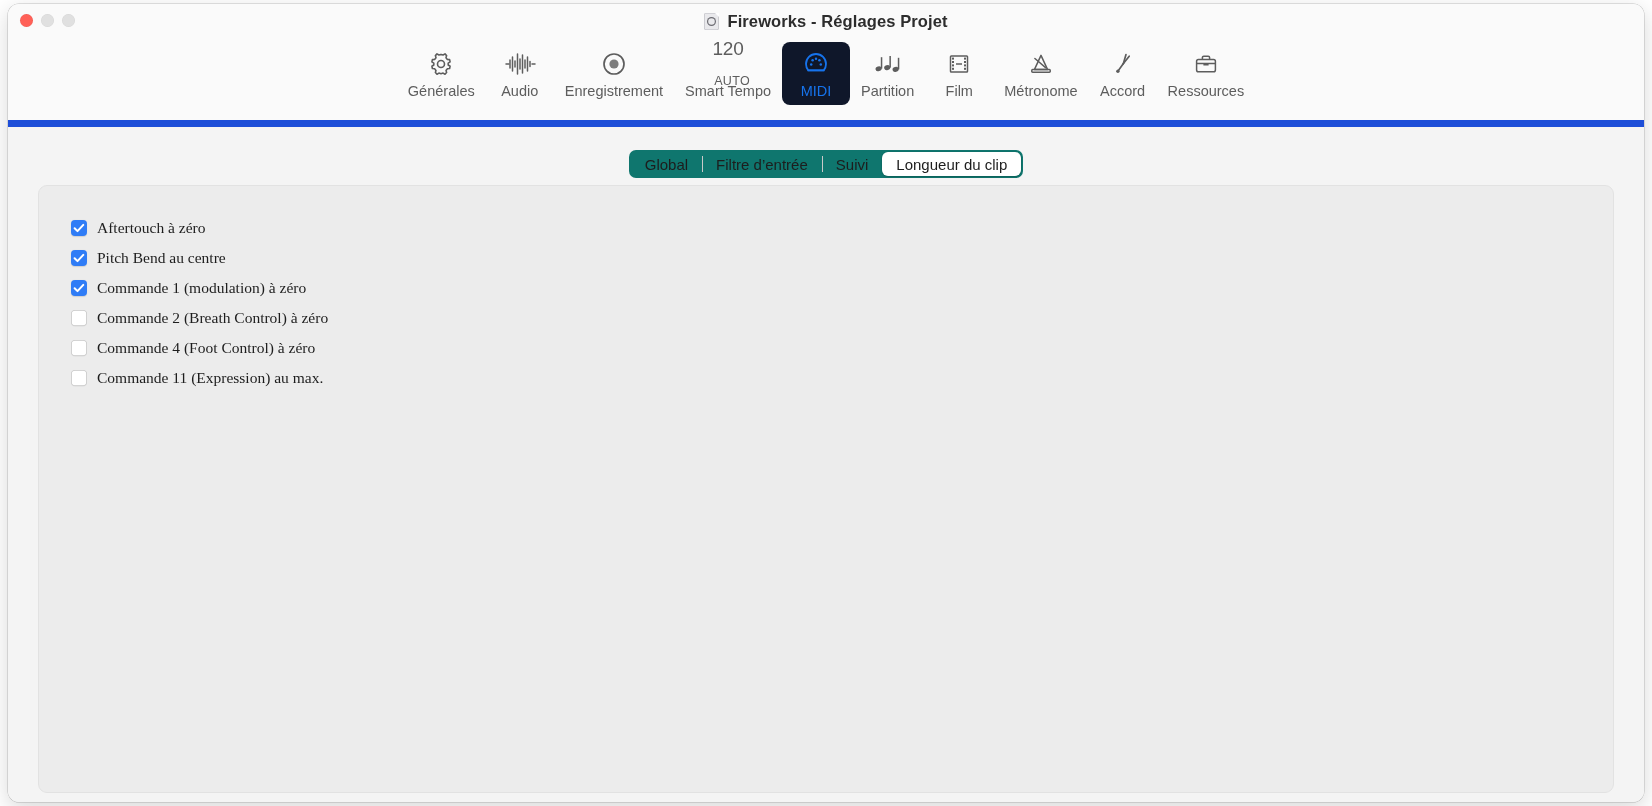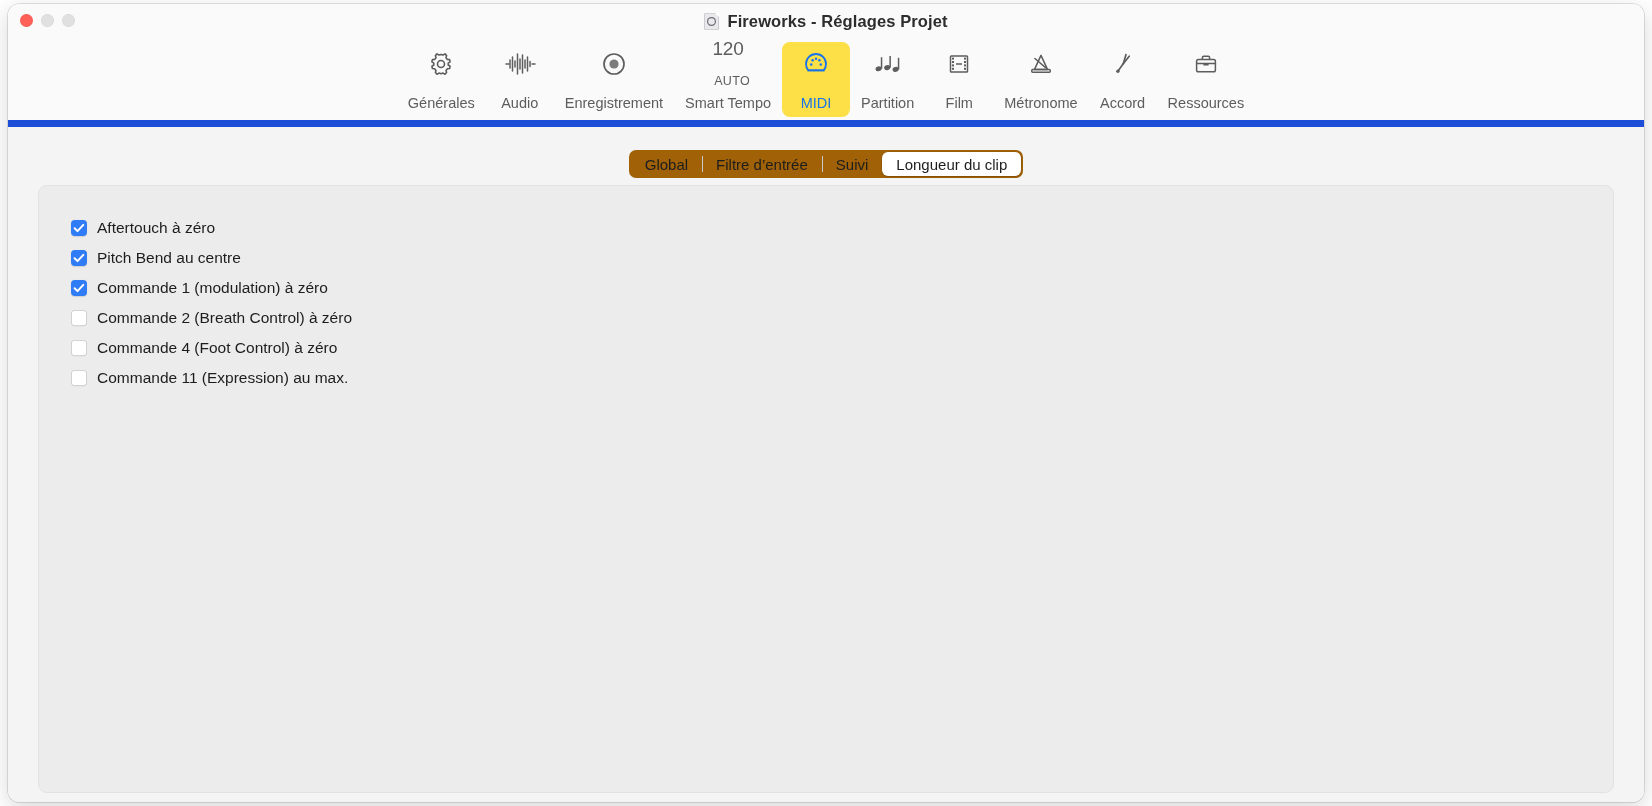--- a/index.html
+++ b/index.html
@@ -91,27 +91,27 @@
   .tb-item {
     display: flex;
     flex-direction: column;
     align-items: center;
     justify-content: flex-start;
     padding: 7px 11px 6px 11px;
     border-radius: 8px;
     min-width: 46px;
     cursor: default;
   }
-  .tb-item.selected { background: #fde047; justify-content: center; }
+  .tb-item.selected { background: #0f172a; justify-content: center; }
   .tb-icon {
     height: 30px;
     display: flex; align-items: center; justify-content: center; gap: 16px;
   }
   .tb-label {
-    margin-top: 17px;
+    margin-top: 5px;
     font-size: 14.5px;
     color: #5d5d5d;
     white-space: nowrap;
     line-height: 1.05;
   }
   .tb-item.selected .tb-label { color: #1673ec; }
   .tempo-num {
     font-size: 19px; color: #5d5d5d; line-height: 0.95; letter-spacing: -0.2px;
   }
   .tempo-auto {
@@ -127,21 +127,21 @@
   }
 
   #segmented-wrap {
     position: absolute;
     left: 0; right: 0; top: 23px;
     display: flex; justify-content: center;
   }
   #segmented {
     display: flex;
     align-items: center;
-    background: #a16207;
+    background: #0f766e;
     border-radius: 7px;
     height: 28px;
     padding: 2px;
     box-sizing: border-box;
   }
   .seg {
     position: relative;
     display: flex; align-items: center; justify-content: center;
     height: 24px;
     padding: 0 14px;
@@ -181,20 +181,21 @@
     left: 32px; top: 34px;
     display: flex;
     flex-direction: column;
     gap: 14px;
   }
   .cb-row {
     display: flex;
     align-items: center;
     gap: 10px;
     cursor: default;
+    font-family: Liberation Serif, serif;
   }
   .cb-box {
     width: 16px; height: 16px;
     border-radius: 4px;
     box-sizing: border-box;
     background: #ffffff;
     box-shadow: inset 0 0 0 0.8px #c6c6c6, 0 0.5px 0.5px rgba(0,0,0,0.07);
     flex: 0 0 auto;
     position: relative;
   }

